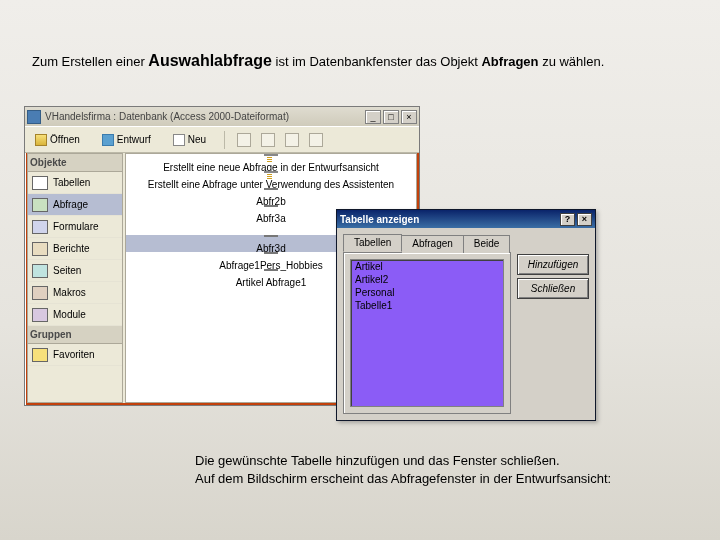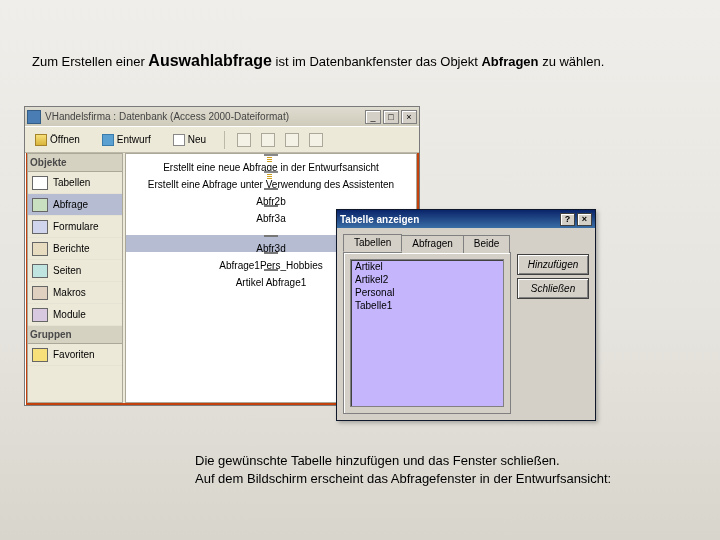--- a/index.html
+++ b/index.html
@@ -212,21 +212,21 @@
   }
   .dlg .tabpanel {
     border: 1px solid #808080;
     background: #d4d0c8;
     padding: 6px;
     height: 162px;
     box-shadow: 1px 1px 0 #fff inset;
   }
   .dlg .listbox {
     width: 100%; height: 148px;
-    background: #c4b5fd;
+    background: #8b5cf6;
     border: 1px solid #808080;
     box-shadow: 1px 1px 0 #404040 inset;
     overflow: auto;
   }
   .dlg .lbitem {
     font-size: 10px;
     padding: 1px 4px;
     cursor: pointer;
   }
   .dlg .lbitem.sel {

